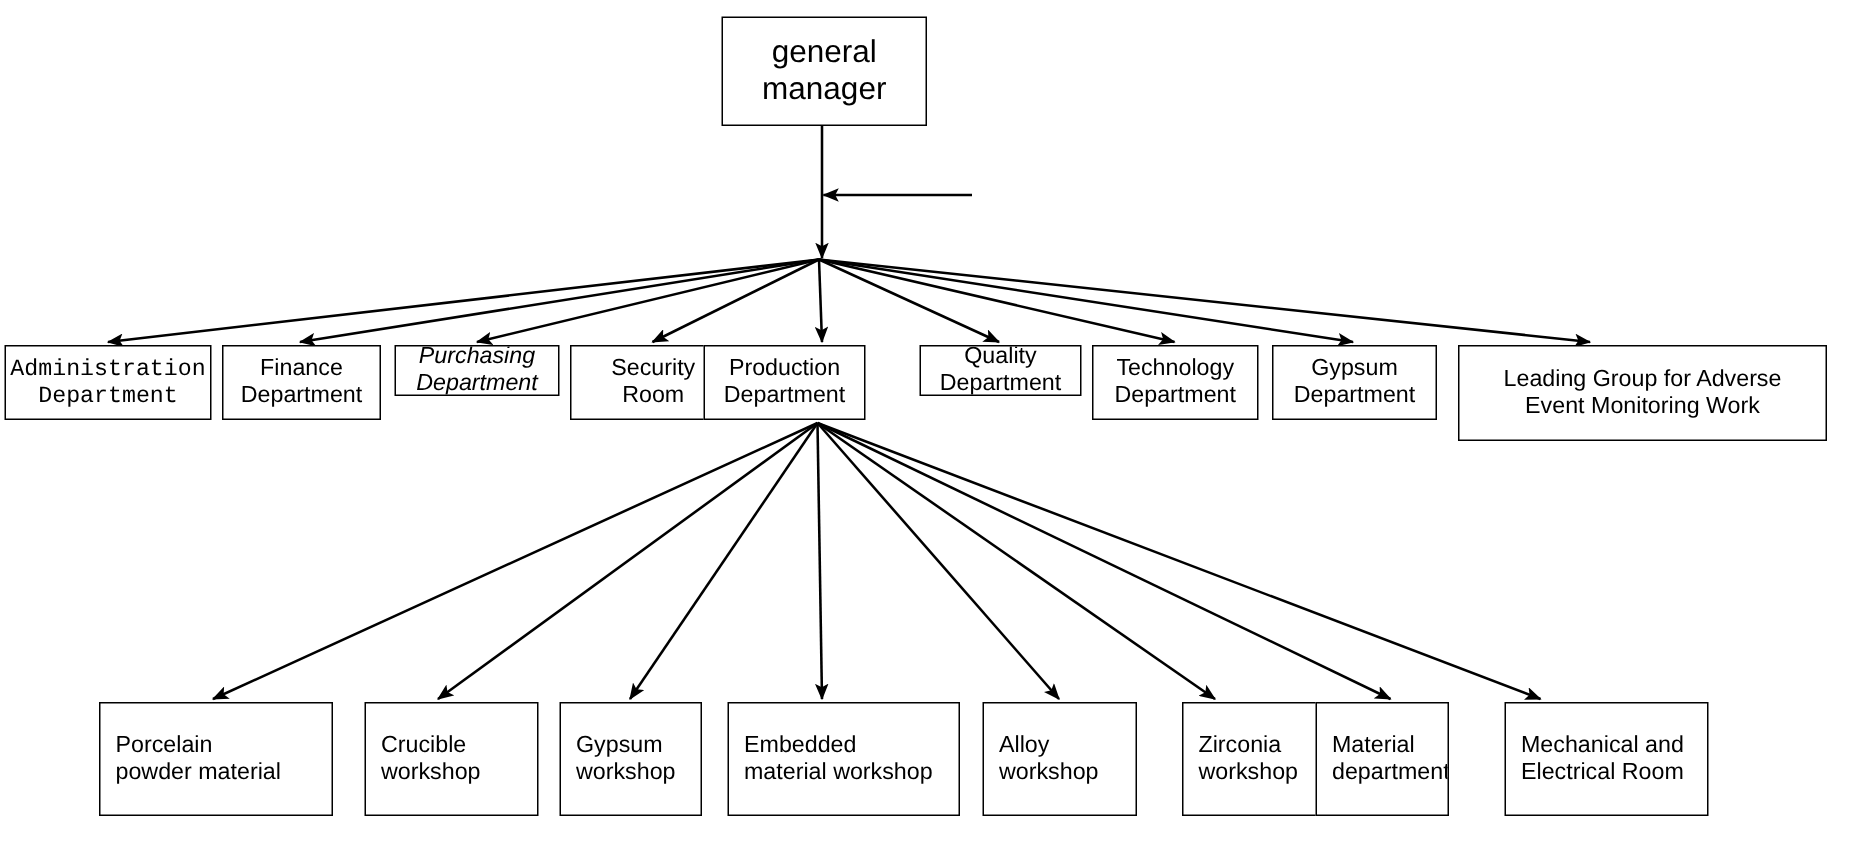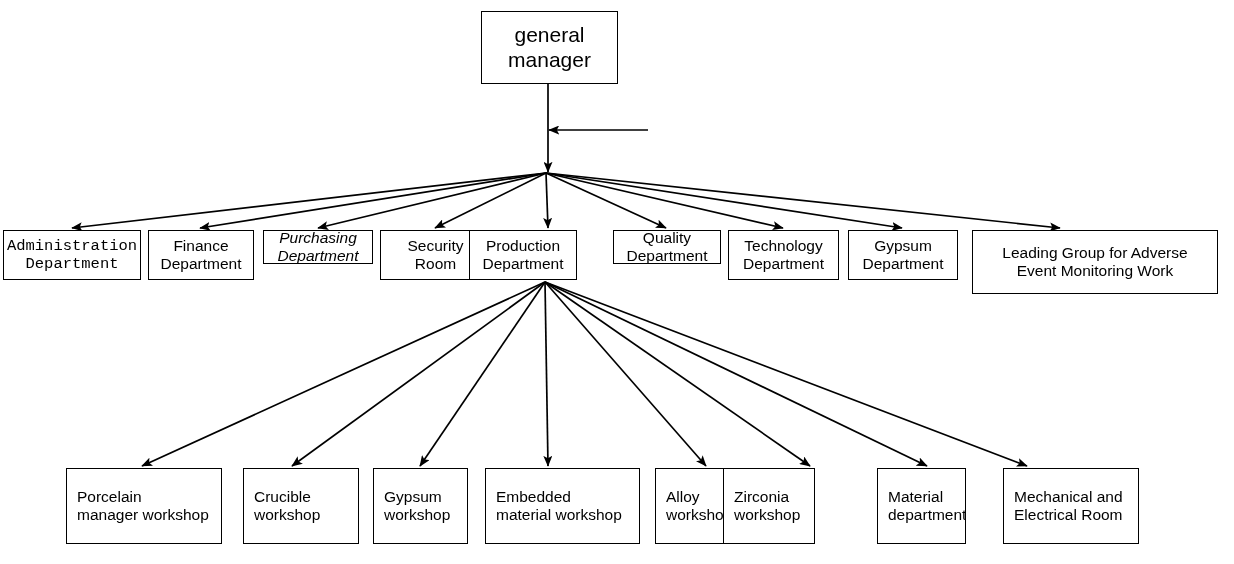--- a/index.html
+++ b/index.html
@@ -128,39 +128,39 @@
 Department</span>
       </div>
       <div class="node-box size-sm" style="left: 972px; top: 230px; width: 246px; height: 64px;">
         <span class="node-label">Leading Group for Adverse
 Event Monitoring Work</span>
       </div>
     </div>
   <div id="workshops-row">
       <div class="node-box size-sm align-left" style="left: 66px; top: 468px; width: 156px; height: 76px;">
         <span class="node-label">Porcelain
-manager workshop</span>
+powder material</span>
       </div>
       <div class="node-box size-sm align-left" style="left: 243px; top: 468px; width: 116px; height: 76px;">
         <span class="node-label">Crucible
 workshop</span>
       </div>
       <div class="node-box size-sm align-left" style="left: 373px; top: 468px; width: 95px; height: 76px;">
         <span class="node-label">Gypsum
 workshop</span>
       </div>
       <div class="node-box size-sm align-left" style="left: 485px; top: 468px; width: 155px; height: 76px;">
         <span class="node-label">Embedded
 material workshop</span>
       </div>
       <div class="node-box size-sm align-left" style="left: 655px; top: 468px; width: 103px; height: 76px;">
         <span class="node-label">Alloy
 workshop</span>
       </div>
-      <div class="node-box size-sm align-left" style="left: 723px; top: 468px; width: 92px; height: 76px;">
+      <div class="node-box size-sm align-left" style="left: 788px; top: 468px; width: 92px; height: 76px;">
         <span class="node-label">Zirconia
 workshop</span>
       </div>
       <div class="node-box size-sm align-left" style="left: 877px; top: 468px; width: 89px; height: 76px;">
         <span class="node-label">Material
 department</span>
       </div>
       <div class="node-box size-sm align-left" style="left: 1003px; top: 468px; width: 136px; height: 76px;">
         <span class="node-label">Mechanical and
 Electrical Room</span>

